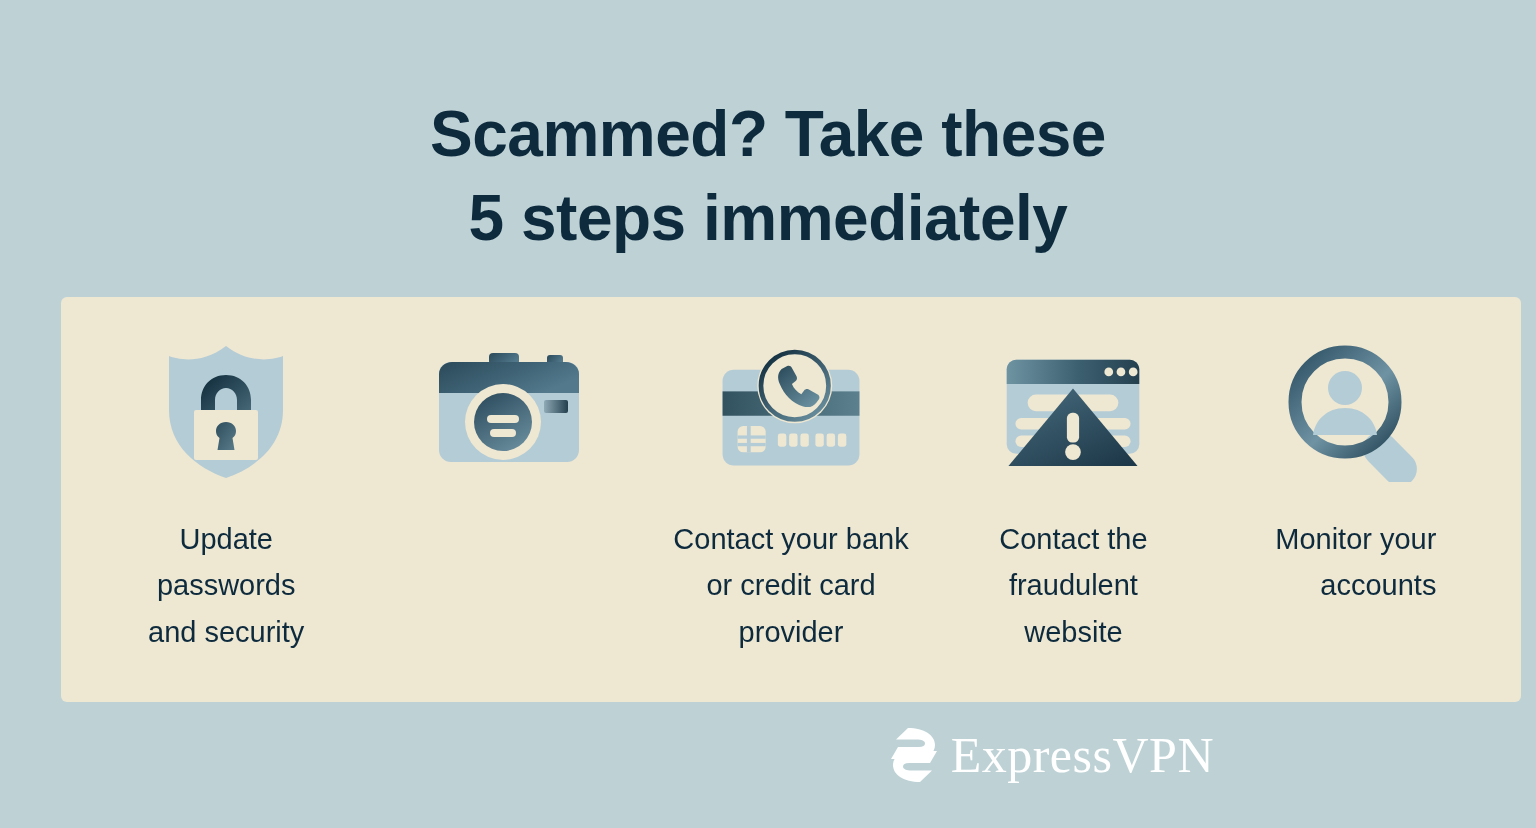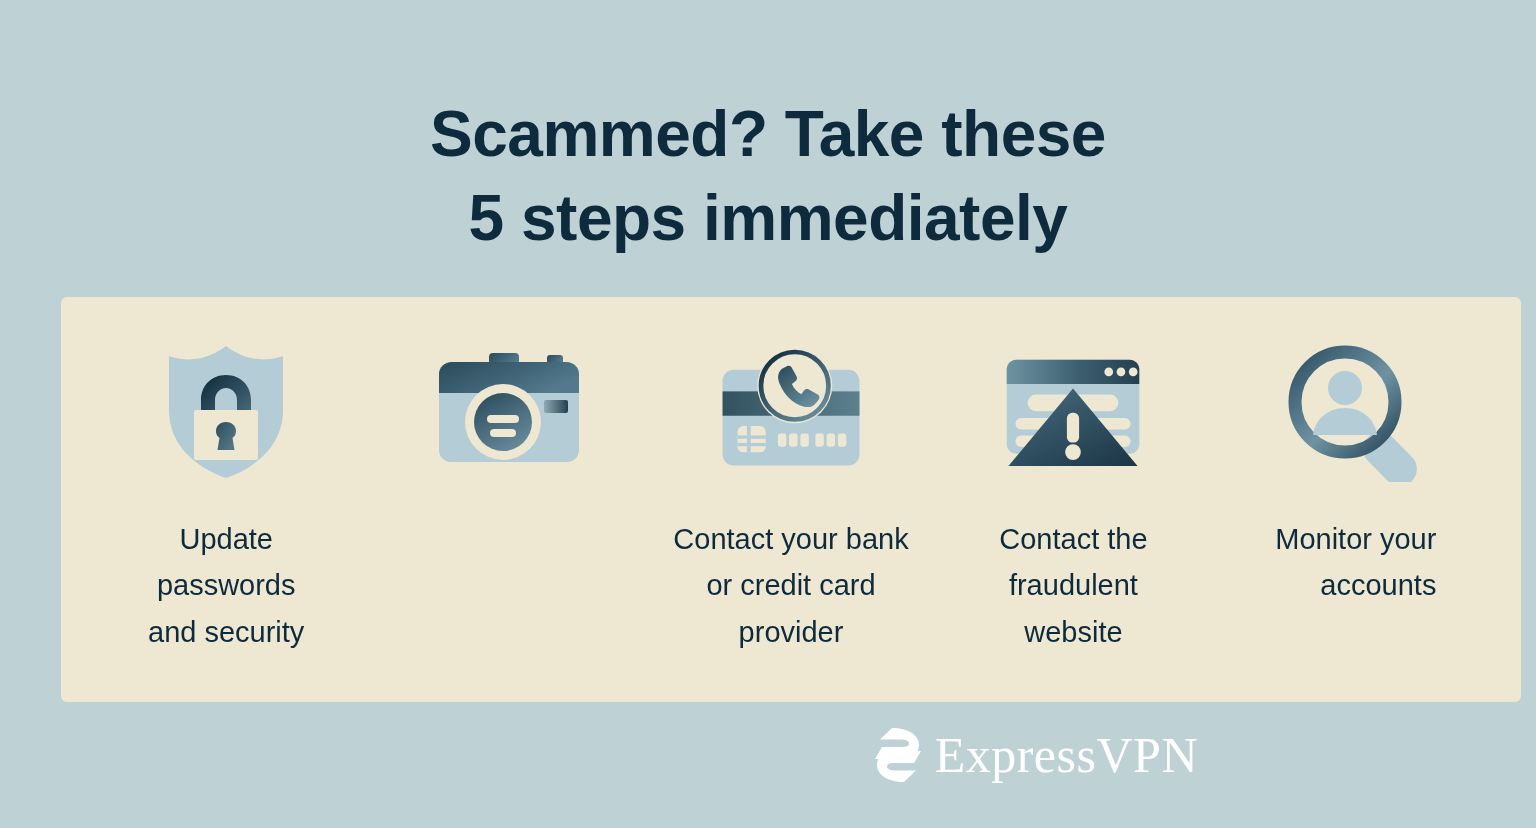--- a/index.html
+++ b/index.html
@@ -85,21 +85,21 @@
   
   .step:nth-child(1) .step-label { max-width: 210px; }
   .step:nth-child(2) .step-label { max-width: 220px; }
   .step:nth-child(3) .step-label { max-width: 290px; }
   .step:nth-child(4) .step-label { max-width: 210px; }
   .step:nth-child(5) .step-label { max-width: 215px; text-align: right; }
 
   
   .logo {
     position: absolute;
-    right: 62px;
+    right: 46px;
     top: 726px;
     display: flex;
     align-items: center;
     gap: 6px;
   }
   .logo-mark { width: 62px; height: 58px; display:block; }
   .logo-text {
     color: #ffffff;
     font-family: "Liberation Serif", serif;
     font-size: 50px;

